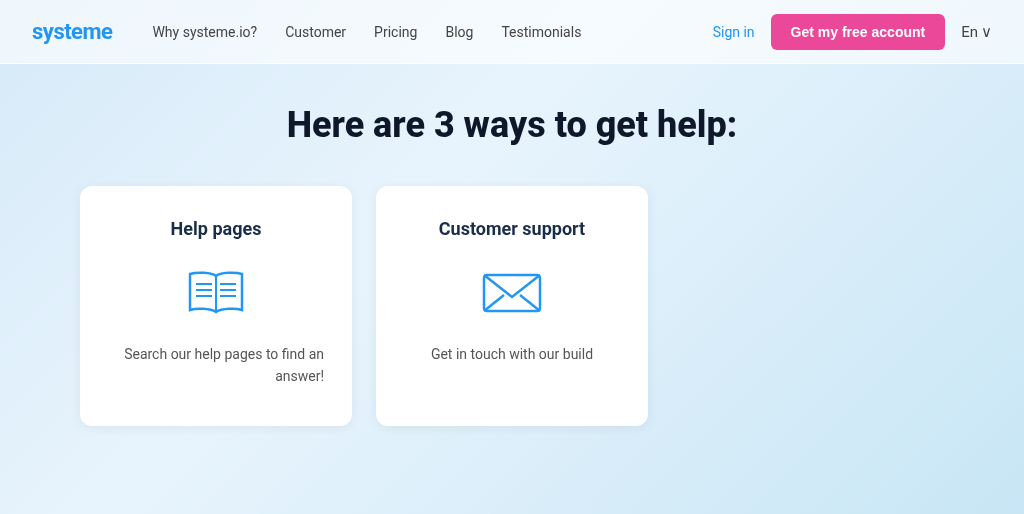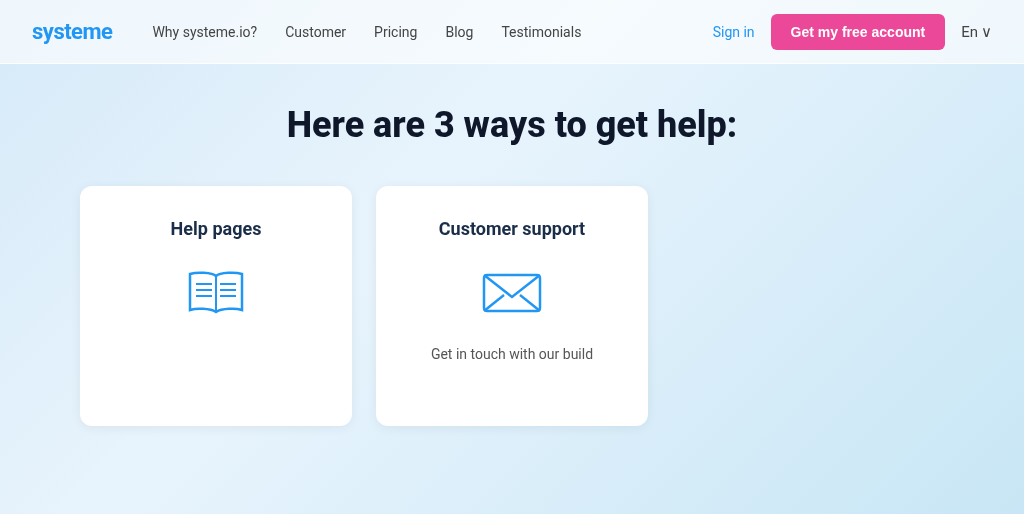--- a/index.html
+++ b/index.html
@@ -175,20 +175,21 @@
 
           <line x1="12" y1="18" x2="28" y2="18" stroke="#2196F3" stroke-width="2"></line>
           <line x1="12" y1="24" x2="28" y2="24" stroke="#2196F3" stroke-width="2"></line>
           <line x1="12" y1="30" x2="28" y2="30" stroke="#2196F3" stroke-width="2"></line>
 
           <line x1="36" y1="18" x2="52" y2="18" stroke="#2196F3" stroke-width="2"></line>
           <line x1="36" y1="24" x2="52" y2="24" stroke="#2196F3" stroke-width="2"></line>
           <line x1="36" y1="30" x2="52" y2="30" stroke="#2196F3" stroke-width="2"></line>
         </svg>
       </div>
+      <p class="card-desc">Search our help pages to find an answer!</p>
     </div>
 
 
     <div class="card">
       <div class="card-title">Customer support</div>
       <div class="card-icon">
         <svg width="64" height="48" viewBox="0 0 64 48" fill="none" xmlns="http://www.w3.org/2000/svg">
 
           <rect x="4" y="8" width="56" height="36" rx="3" fill="none" stroke="#2196F3" stroke-width="2.5"></rect>
 

